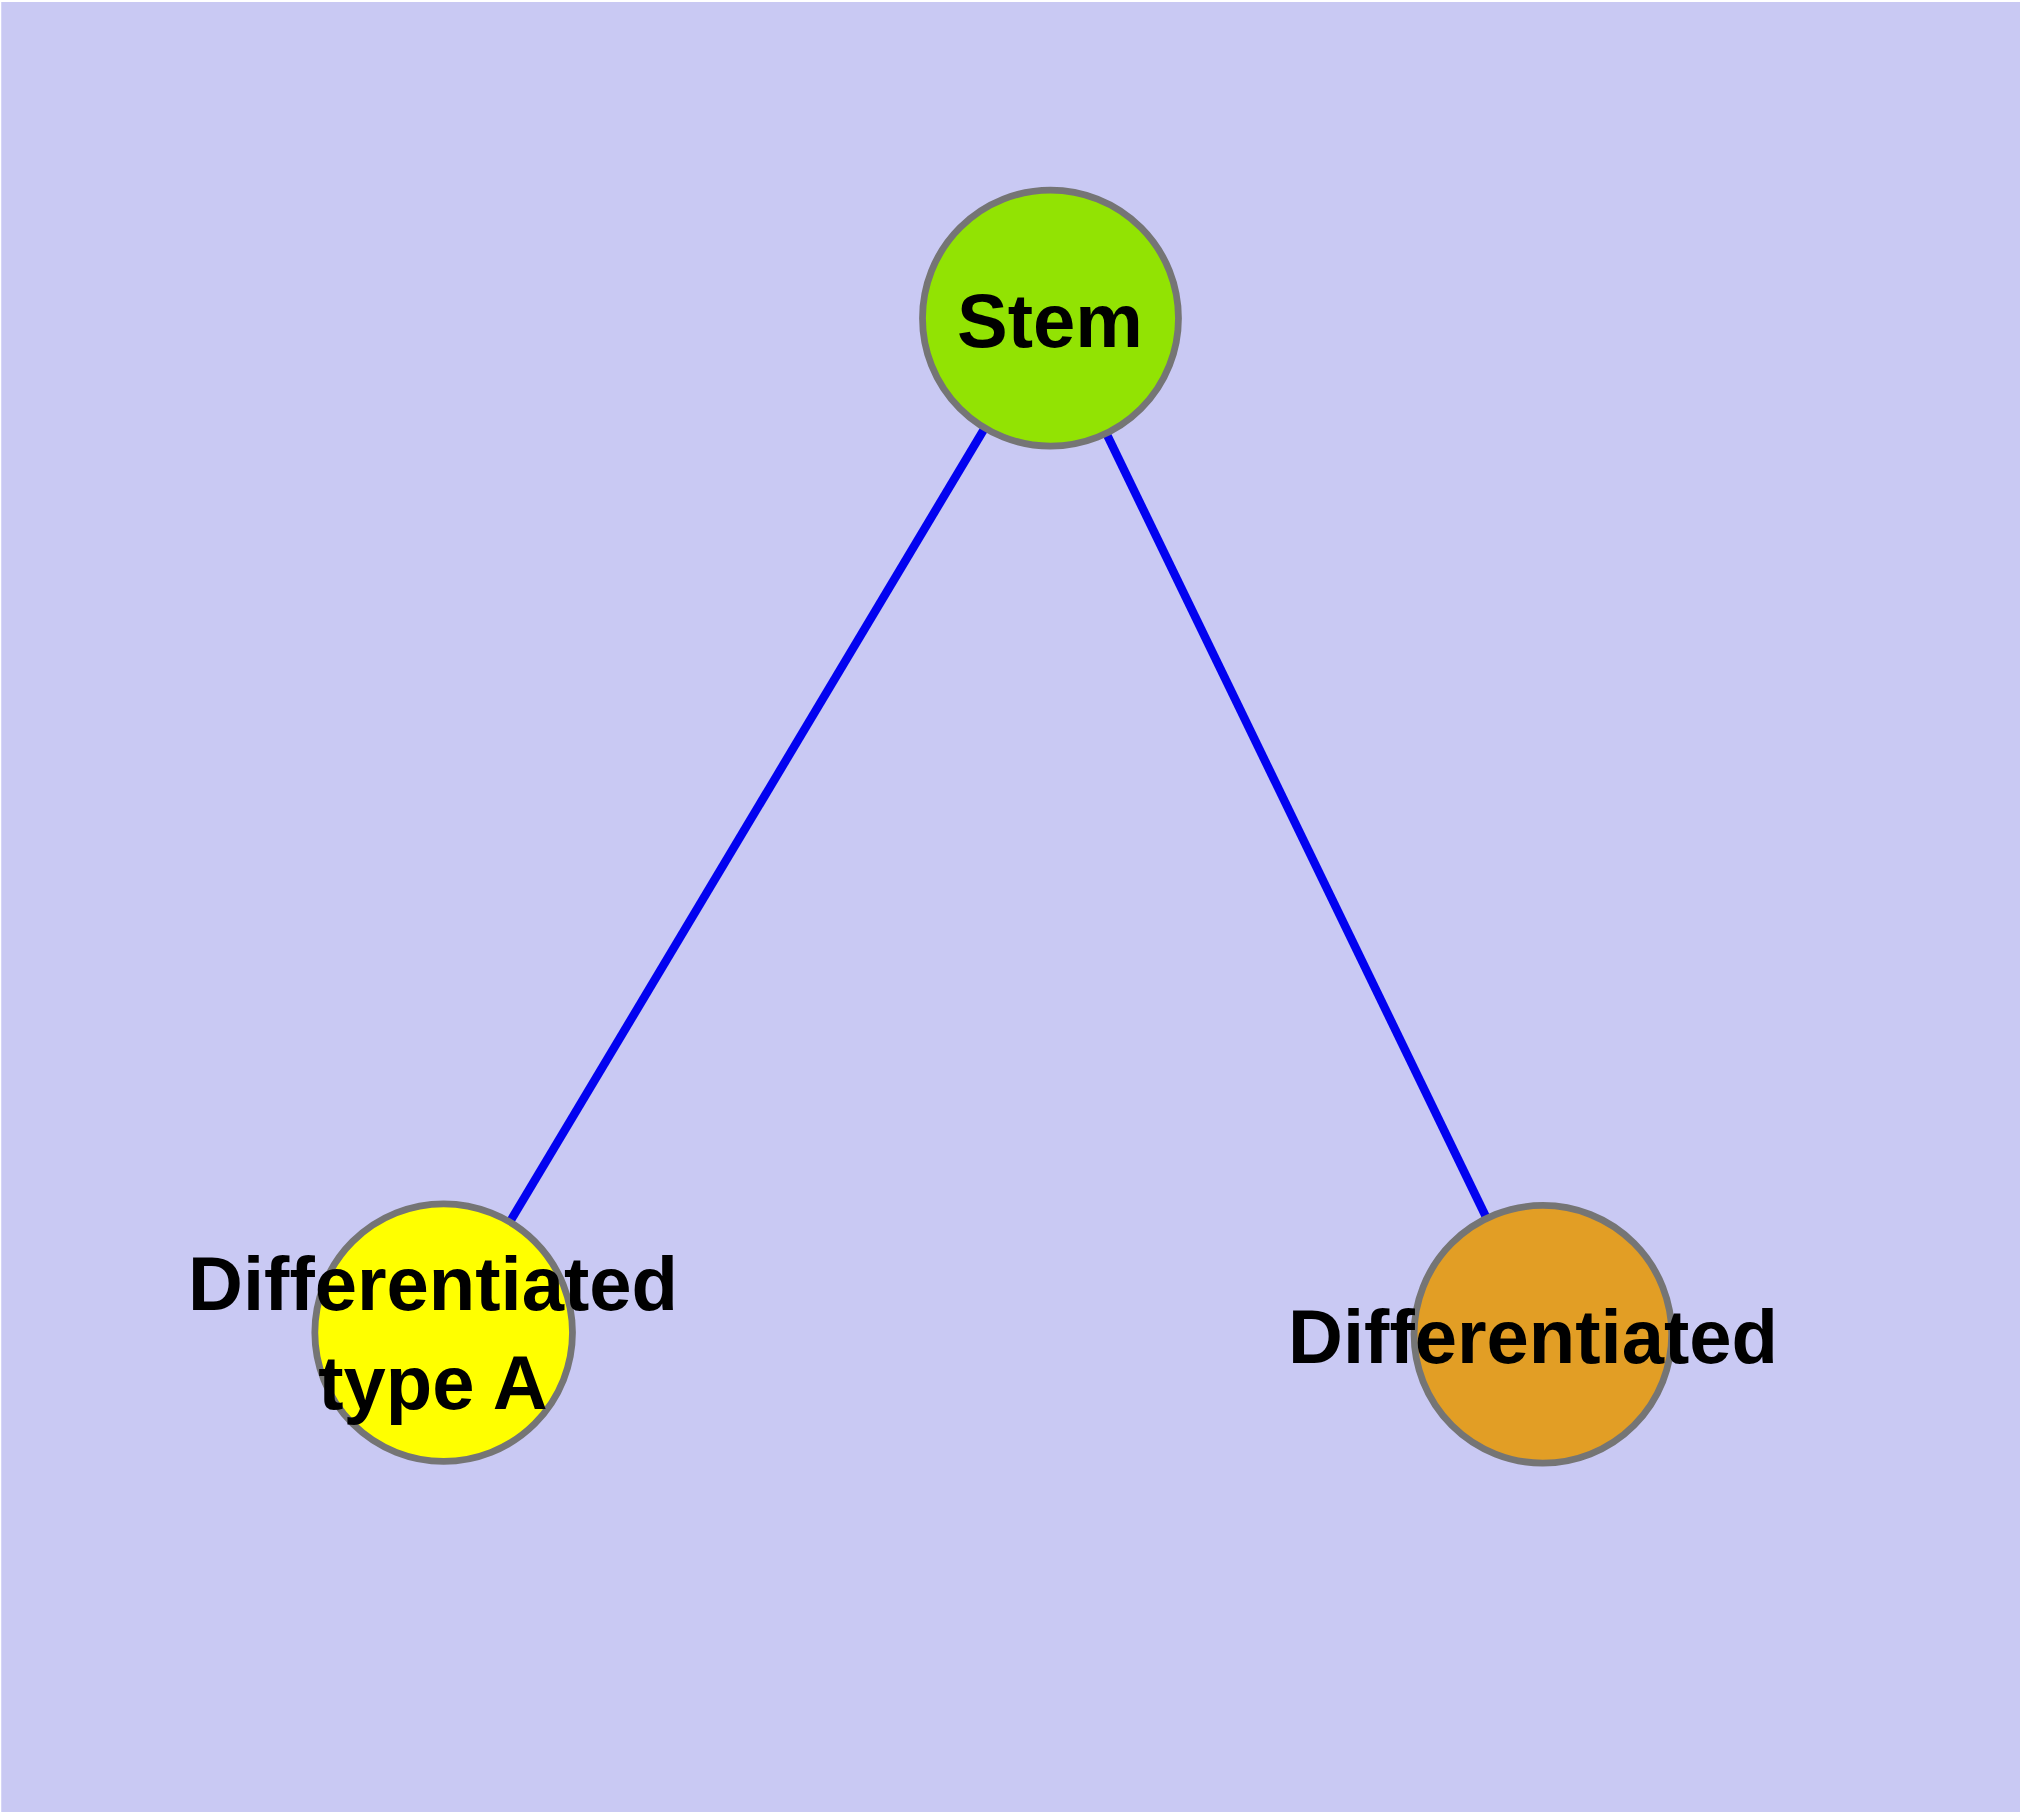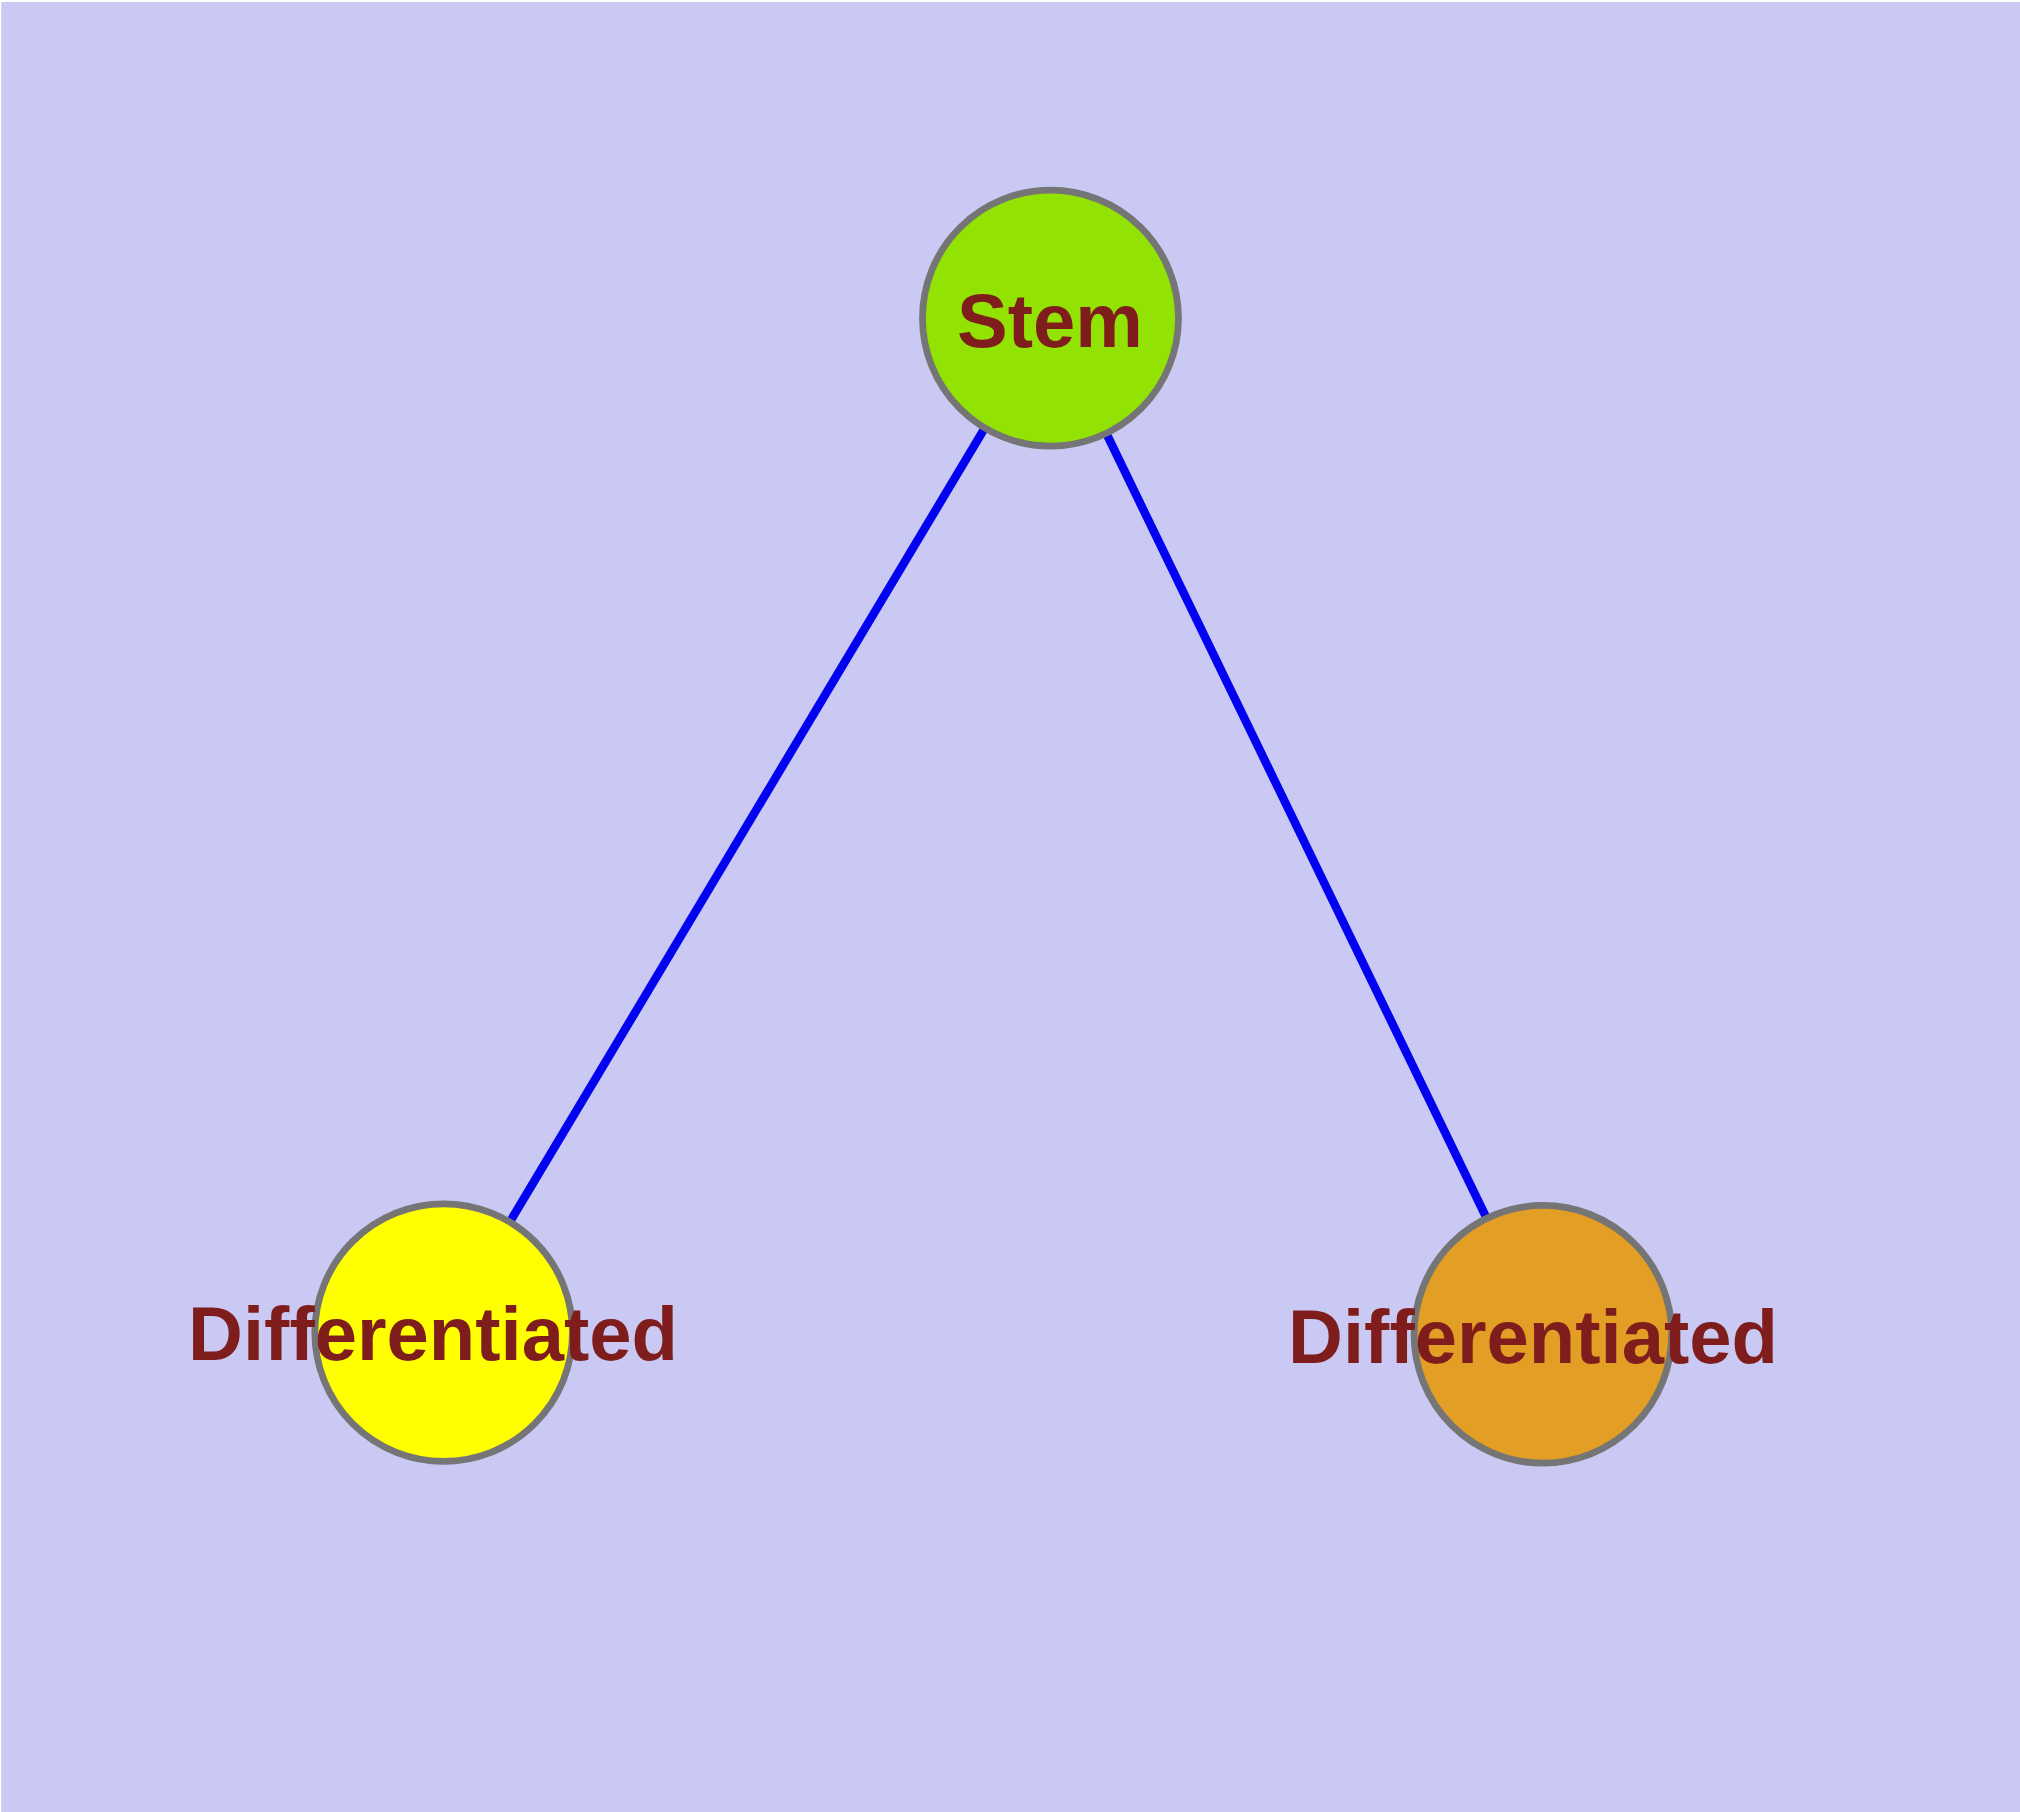--- a/index.html
+++ b/index.html
@@ -30,21 +30,21 @@
     stroke-width: 8;
   }
   .node-label {
     position: absolute;
     transform: translate(-50%, -50%);
     display: flex;
     flex-direction: column;
     align-items: center;
     font-size: 76px;
     font-weight: bold;
-    color: #7f1d1d;
+    color: #000000;
     white-space: nowrap;
     text-align: center;
     justify-content: flex-end;
   }
   .node-label span {
     display: block;
     line-height: 99px;
   }
 </style>
 </head>
@@ -63,20 +63,21 @@
     <circle class="node-circle" cx="522" cy="1570" r="152" fill="#ffff00" stroke="#757575"></circle>
     <circle class="node-circle" cx="1819" cy="1572" r="152" fill="#e29e25" stroke="#757575"></circle>
   </svg>
 
   <div class="node-label" style="left:1049px; top:318px;">
     <span>Stem</span>
   </div>
 
   <div class="node-label" style="left:432px; top:1331px;">
     <span>Differentiated</span>
+    <span>type A</span>
   </div>
 
   <div class="node-label" style="left:1532px; top:1334px;">
     <span>Differentiated</span>
   </div>
 
 </div>
 
 
 </body></html>

